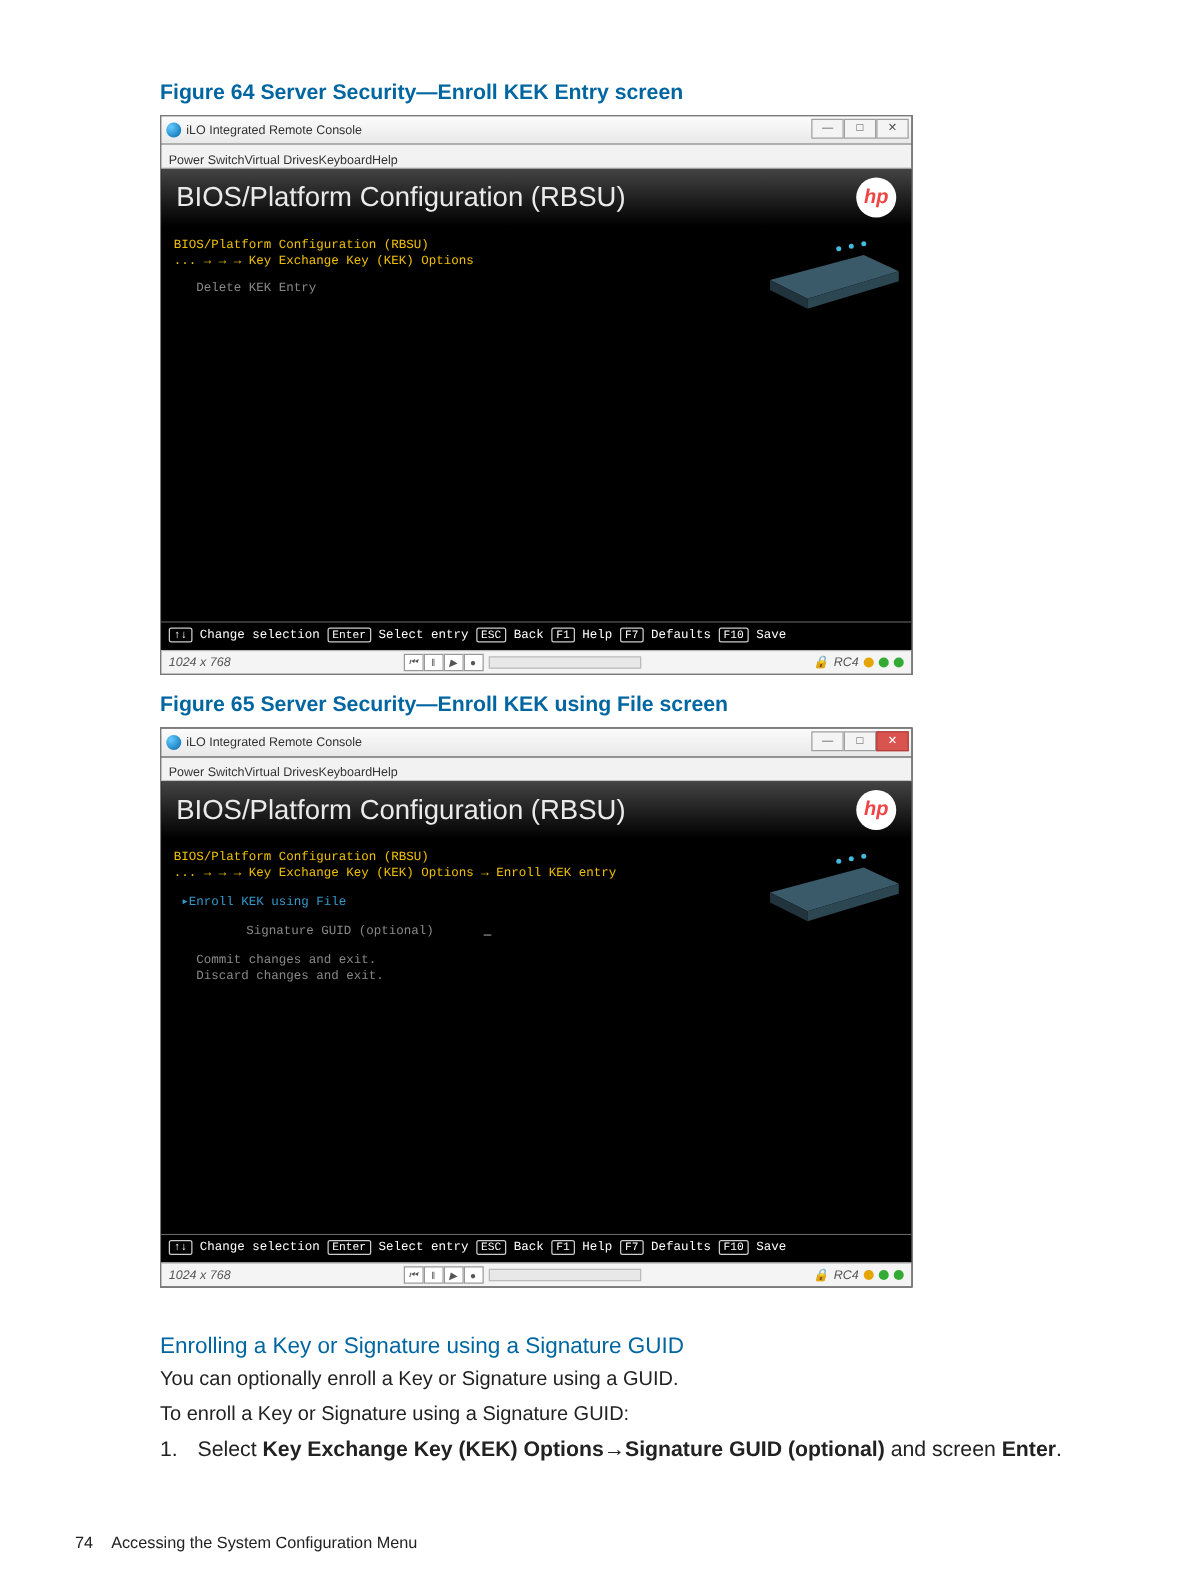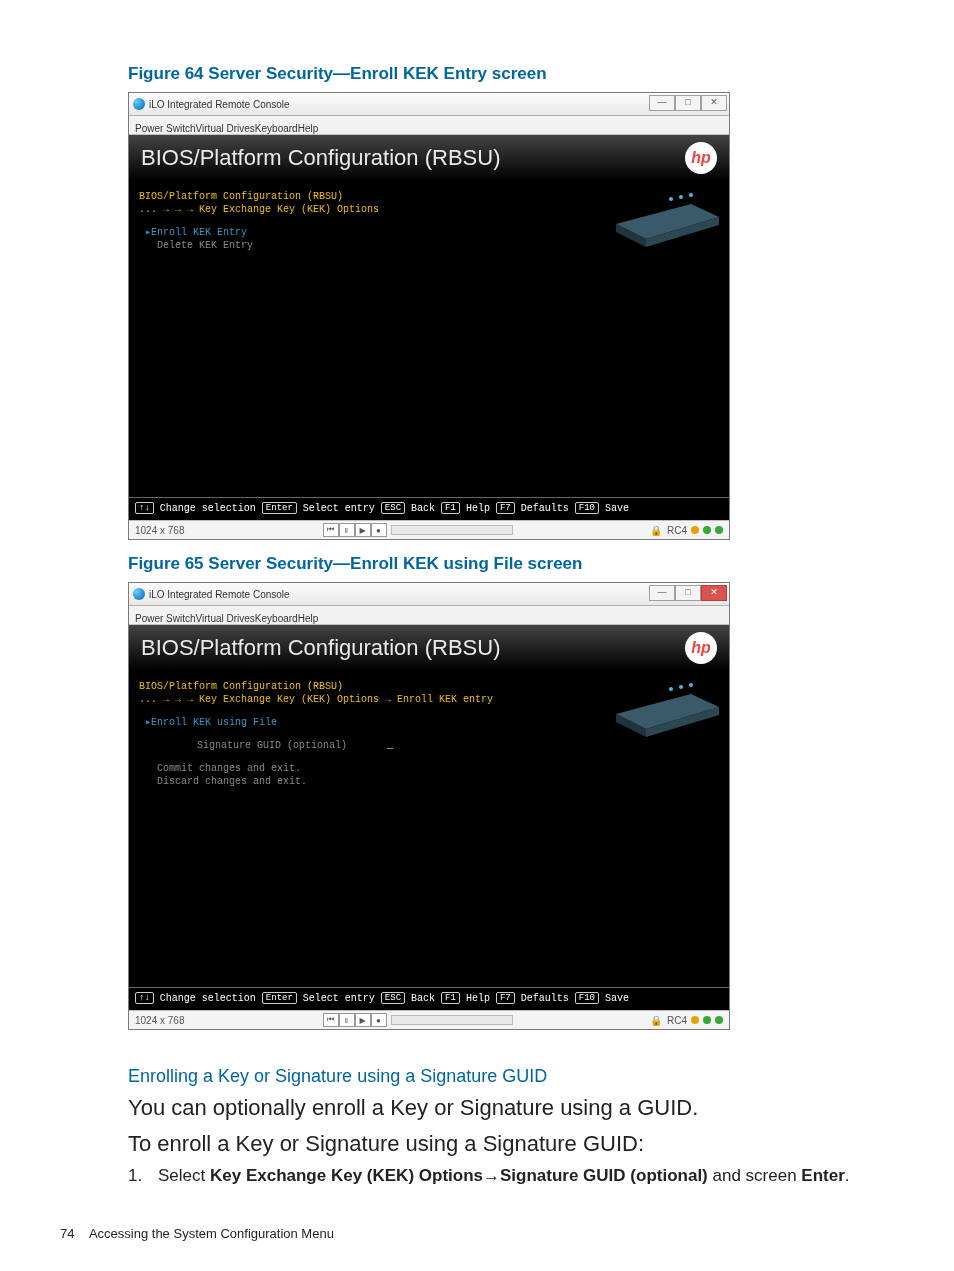--- a/index.html
+++ b/index.html
@@ -138,39 +138,40 @@
   .statusbar {
     background:#f4f4f4;
     border-top:1px solid #bbb;
     height:18px;
     display:flex;
     align-items:center;
     font-size:10px;
     color:#555;
     padding: 0 6px;
     justify-content: space-between;
+    font-style: italic;
   }
   .status-center { display:flex; align-items:center; gap:0; }
   .ctrl-btn {
     border:1px solid #999; width:14px; height:12px; font-size:8px;
     display:flex; align-items:center; justify-content:center;
     background:#fff; color:#555;
   }
   .prog {
     width:120px; height:8px; background:#e8e8e8; border:1px solid #bbb; margin-left:4px;
   }
   .status-right { display:flex; align-items:center; gap:4px; }
   .lock { color:#c90; font-size:10px; }
   .dot { width:8px;height:8px;border-radius:50%; }
   .dot.o{background:#e6a400;} .dot.g{background:#3a3;} .dot.g2{background:#3a3;}
   .section-heading {
     color:#0066a1; font-size:18px; margin:36px 0 6px 68px;
   }
   .body-text {
-    font-size:22px; color:#222; margin:6px 0 6px 68px; line-height:1.35;
+    font-size:16px; color:#222; margin:6px 0 6px 68px; line-height:1.35;
   }
   .list-item {
     display:flex; margin-left:68px; font-size:17px; color:#222; line-height:1.4;
   }
   .list-num { width:30px; }
   .list-txt b { font-weight:bold; }
   .footer {
     position:absolute; bottom:30px; left:60px;
     font-size:13px; color:#222;
   }
@@ -205,21 +206,20 @@
       <svg class="server-img" viewBox="0 0 110 60">
         <polygon points="5,35 80,15 108,28 35,50" fill="#3a5a6a"></polygon>
         <polygon points="5,35 35,50 35,58 5,43" fill="#21333c"></polygon>
         <polygon points="35,50 108,28 108,36 35,58" fill="#2c4652"></polygon>
         <circle cx="60" cy="10" r="2" fill="#4bd"></circle>
         <circle cx="70" cy="8" r="2" fill="#4bd"></circle>
         <circle cx="80" cy="6" r="2" fill="#4bd"></circle>
       </svg>
       <span class="breadcrumb-root">BIOS/Platform Configuration (RBSU)</span>
       <span class="breadcrumb-sub">... → → → Key Exchange Key (KEK) Options</span>
-      <span class="menu-item selected">Enroll KEK Entry</span>
       <span class="menu-item plain">Delete KEK Entry</span>
       <div style="height:210px"></div>
     </div>
     <div class="keybar">
       <span class="kcap">↑↓</span>
         <span>Change selection</span>
       <span class="kcap">Enter</span>
         <span>Select entry</span>
       <span class="kcap">ESC</span>
         <span>Back</span>

